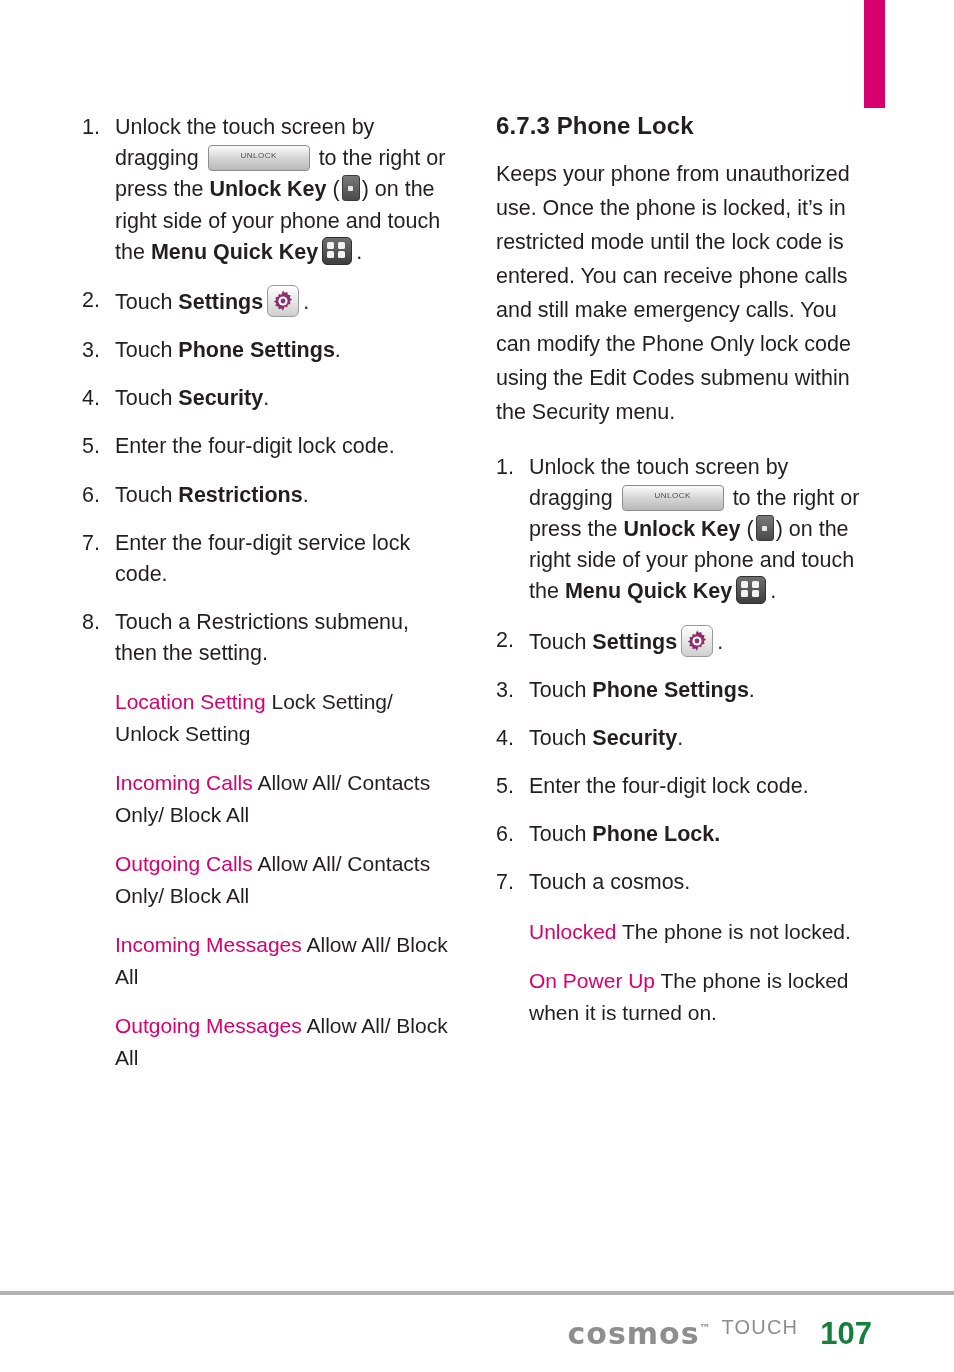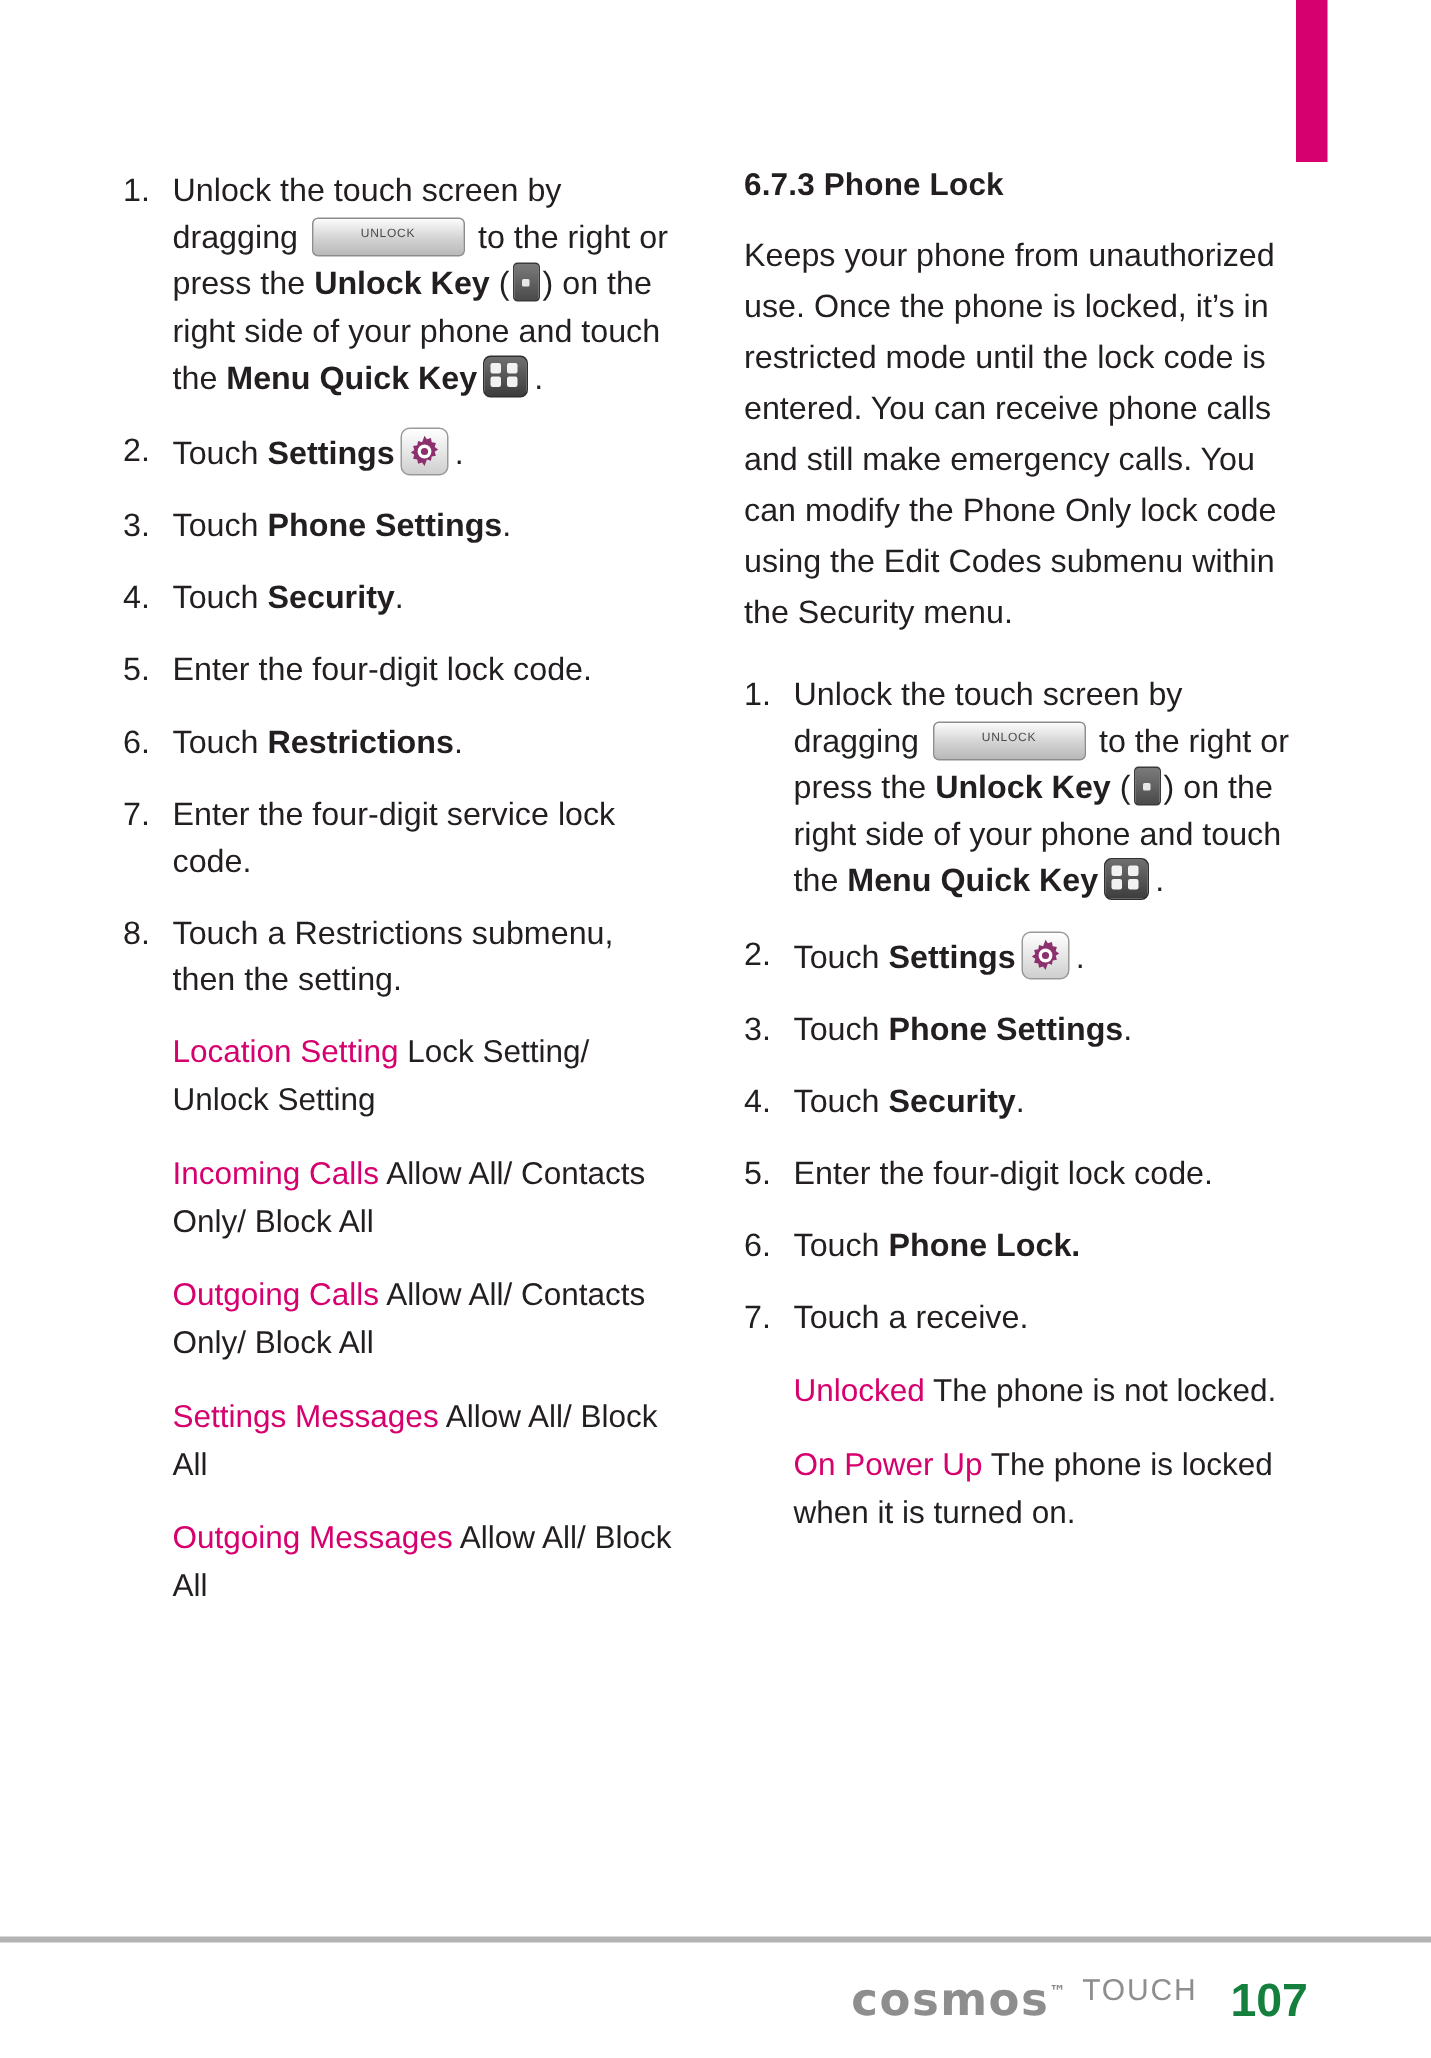--- a/index.html
+++ b/index.html
@@ -134,21 +134,21 @@
     background: linear-gradient(#ffffff, #cfcfcf);
     border: 1px solid #9a9a9a;
     position: relative;
     vertical-align: -8px;
     margin: 0 4px;
   }
   .gear svg { position: absolute; left: 3px; top: 3px; }
 
   
   .sec-head {
-    font-size: 21px;
+    font-size: 24px;
     font-weight: bold;
     color: #231f20;
     margin: 0 0 18px 0;
     letter-spacing: 0.1px;
   }
   .para {
     font-size: 21.5px;
     line-height: 1.58;
     margin: 0 0 22px 0;
     color: #231f20;
@@ -224,42 +224,42 @@
         <li class="li"><span class="num">4.</span><span><span>Touch </span><b>Security</b><span>.</span></span></li>
         <li class="li"><span class="num">5.</span><span><span>Enter the four-digit lock code.</span></span></li>
         <li class="li"><span class="num">6.</span><span><span>Touch </span><b>Restrictions</b><span>.</span></span></li>
         <li class="li"><span class="num">7.</span><span><span>Enter the four-digit service lock code.</span></span></li>
         <li class="li"><span class="num">8.</span><span><span>Touch a Restrictions submenu, then the setting.</span></span></li>
       </ul>
     <div id="left-defs">
         <p class="sub"><span class="term">Location Setting</span><span>  </span><span>Lock Setting/ Unlock Setting</span></p>
         <p class="sub"><span class="term">Incoming Calls</span><span>  </span><span>Allow All/ Contacts Only/ Block All</span></p>
         <p class="sub"><span class="term">Outgoing Calls</span><span>  </span><span>Allow All/ Contacts Only/ Block All</span></p>
-        <p class="sub"><span class="term">Settings Messages</span><span>  </span><span>Allow All/ Block All</span></p>
+        <p class="sub"><span class="term">Incoming Messages</span><span>  </span><span>Allow All/ Block All</span></p>
         <p class="sub"><span class="term">Outgoing Messages</span><span>  </span><span>Allow All/ Block All</span></p>
       </div>
   </div>
 
   <div class="col col-right">
     <h2 class="sec-head">6.7.3 Phone Lock</h2>
     <p class="para">Keeps your phone from unauthorized use. Once the phone is locked, it’s in restricted mode until the lock code is entered. You can receive phone calls and still make emergency calls. You can modify the Phone Only lock code using the Edit Codes submenu within the Security menu.</p>
     <ul class="list" id="right-steps">
         <li class="li"><span class="num">1.</span><span><span>Unlock the touch screen by dragging </span><span class="ico unlock-chip"><span>UNLOCK</span></span><span> to the right or press the </span><b>Unlock Key</b><span> (</span><span class="ico key-chip"><i></i></span><span>) on the right side of your phone and touch the </span><b>Menu Quick Key</b><span class="ico menu-quick"><i></i><i></i><i></i><i></i></span><span>.</span></span></li>
         <li class="li"><span class="num">2.</span><span><span>Touch </span><b>Settings</b><span class="ico gear"><svg width="24" height="24" viewBox="0 0 24 24">
                 <g fill="#8b2f6d">
                   <path d="M12 1.5l1.6 2.3 2.7-.8.5 2.8 2.8.5-.8 2.7 2.3 1.6-2.3 1.6.8 2.7-2.8.5-.5 2.8-2.7-.8L12 21.7l-1.6-2.3-2.7.8-.5-2.8-2.8-.5.8-2.7L2.9 12.6l2.3-1.6-.8-2.7 2.8-.5.5-2.8 2.7.8z"></path>
                 </g>
                 <circle cx="12" cy="12" r="4.6" fill="#ffffff"></circle>
                 <circle cx="12" cy="12" r="2.4" fill="#8b2f6d"></circle>
               </svg></span><span>.</span></span></li>
         <li class="li"><span class="num">3.</span><span><span>Touch </span><b>Phone Settings</b><span>.</span></span></li>
         <li class="li"><span class="num">4.</span><span><span>Touch </span><b>Security</b><span>.</span></span></li>
         <li class="li"><span class="num">5.</span><span><span>Enter the four-digit lock code.</span></span></li>
         <li class="li"><span class="num">6.</span><span><span>Touch </span><b>Phone Lock.</b></span></li>
-        <li class="li"><span class="num">7.</span><span><span>Touch a receive.</span></span></li>
+        <li class="li"><span class="num">7.</span><span><span>Touch a cosmos.</span></span></li>
       </ul>
     <div id="right-defs">
         <p class="sub"><span class="term">Unlocked</span><span>  </span><span>The phone is not locked.</span></p>
         <p class="sub"><span class="term">On Power Up</span><span>  </span><span>The phone is locked when  it is turned on.</span></p>
       </div>
   </div>
 
   <div class="footer-rule"></div>
   <div class="footer">
     <div class="brand"><span>cosmos</span><sup>™</sup></div>

